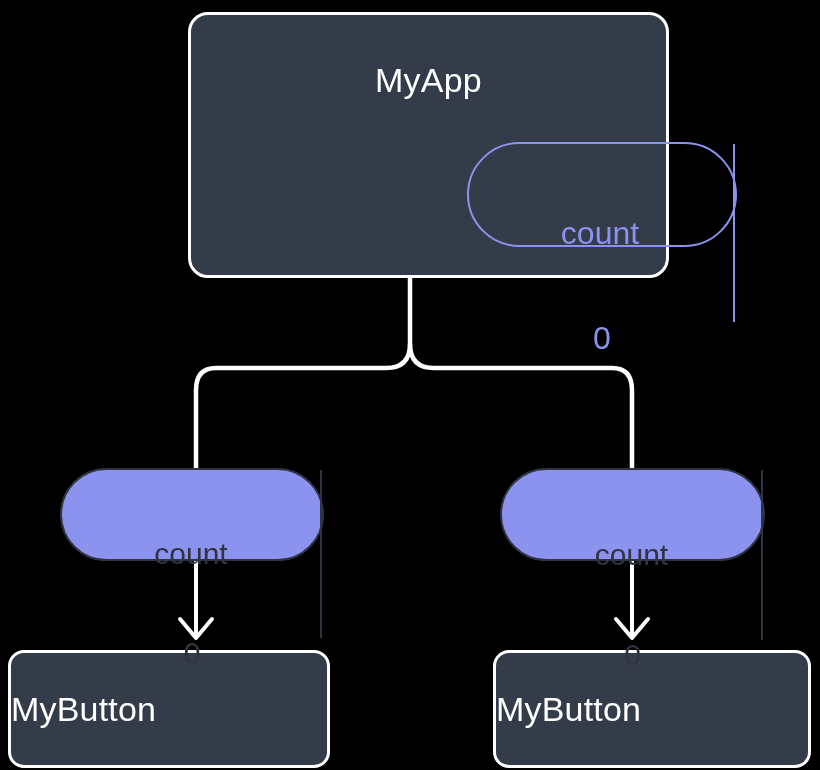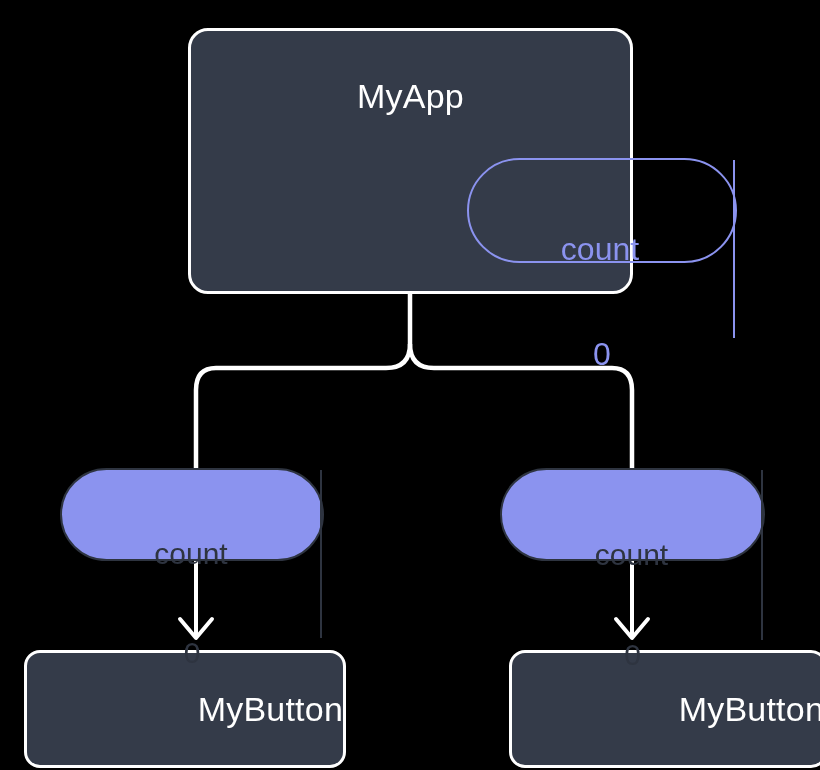--- a/index.html
+++ b/index.html
@@ -34,32 +34,30 @@
     position: absolute;
     box-sizing: border-box;
     background: #343b49;
     border: 3px solid #ffffff;
     border-radius: 18px;
     z-index: 3;
   }
   .comp-box.root {
     left: 188px;
     top: 12px;
-    width: 445px;
+    width: 481px;
     height: 266px;
     border-radius: 20px;
-    margin-top: 16px;
   }
   .comp-box.leaf {
     height: 118px;
     border-radius: 16px;
     display: flex;
     align-items: center;
-    justify-content: flex-end;
-    margin-left: 16px;
+    justify-content: flex-start;
   }
   .comp-box.leaf.left  { left: 8px;   top: 650px; width: 322px; }
   .comp-box.leaf.right { left: 493px; top: 650px; width: 318px; }
 
   .root-title {
     position: absolute;
     left: 0;
     right: 0;
     top: 48px;
     text-align: center;

